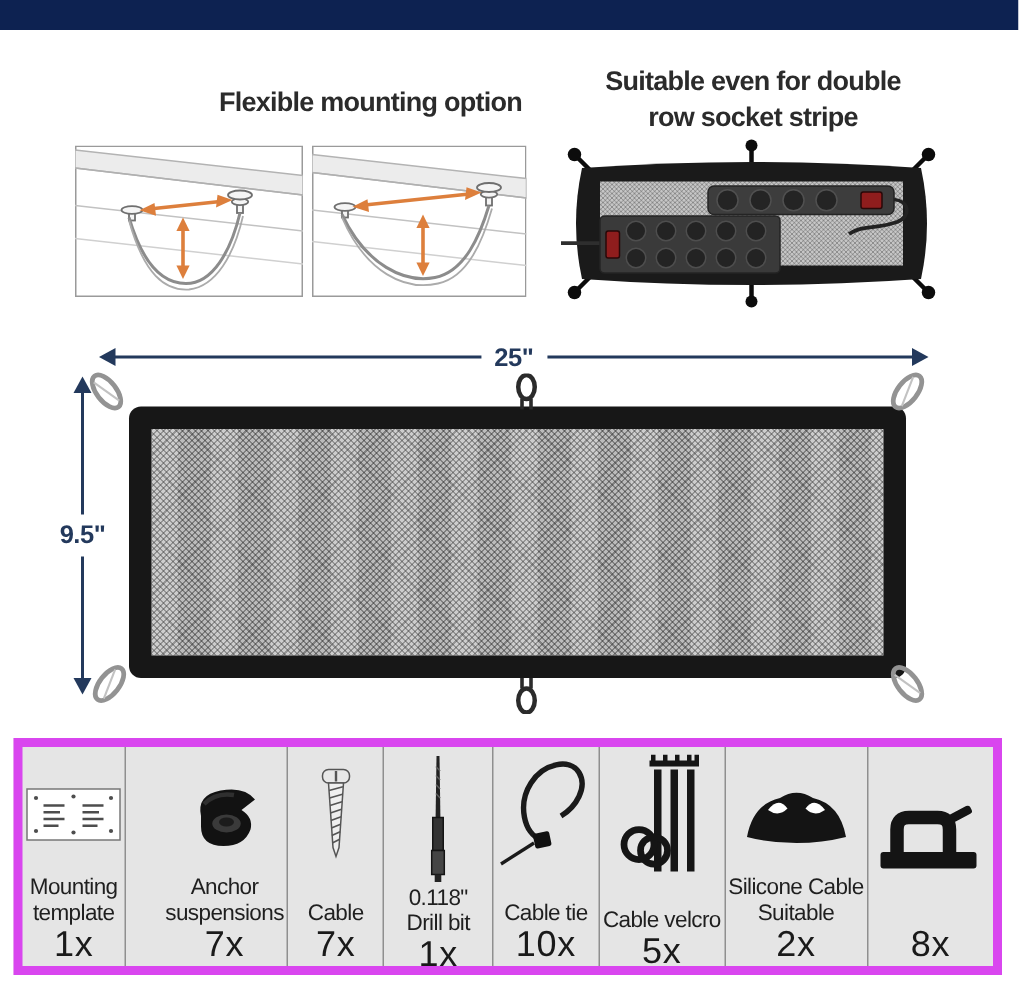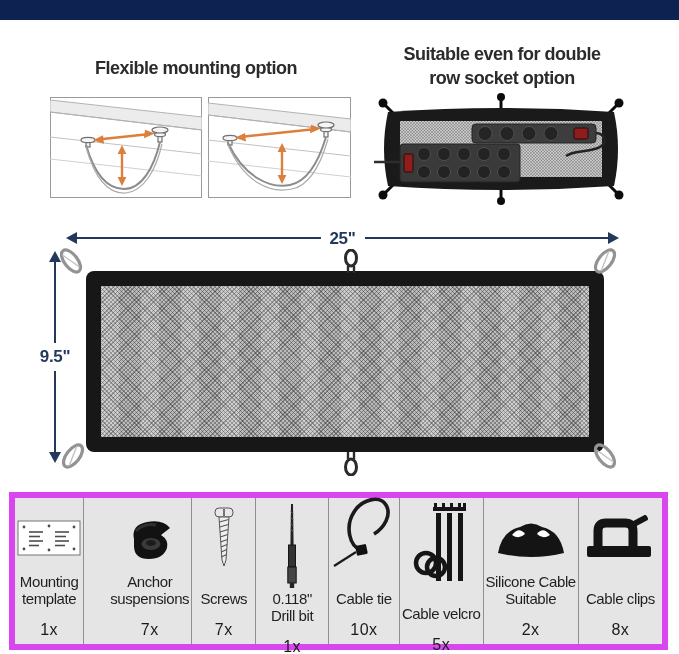--- a/index.html
+++ b/index.html
@@ -11,21 +11,21 @@
   .stage{position:absolute;inset:0;}
 
   
   .topbar{position:absolute;left:0;top:0;width:679px;height:20px;background:#0d2251;}
 
   
   .hdr{
     position:absolute;color:#2b2b2b;font-size:18px;font-weight:600;
     letter-spacing:-0.5px;text-align:center;line-height:24px;
   }
-  .hdr-left{left:44px;top:56px;width:304px;}
+  .hdr-left{left:44px;top:56px;width:304px;text-align:right;}
   .hdr-right{left:370px;top:42px;width:264px;}
 
   
   .mnt{position:absolute;top:97px;}
   .mnt.m1{left:50px;}
   .mnt.m2{left:208px;}
 
   
   .sockimg{position:absolute;left:372px;top:90px;}
 
@@ -73,34 +73,34 @@
   .kcell{
     display:flex;flex-direction:column;align-items:center;
     padding:5px 2px 4px 2px;box-sizing:border-box;border-left:1px solid #8f8f8f;
   }
   .kcell:first-child{border-left:none;}
   .kicon{flex:1;display:flex;align-items:center;justify-content:center;width:100%;}
   .klabel{
     min-height:35px;display:flex;flex-direction:column;justify-content:flex-end;align-items:center;
     font-size:15px;line-height:17px;color:#1f1f1f;letter-spacing:-0.4px;text-align:center;white-space:nowrap;
   }
-  .kcount{font-size:16px;color:#1a1a1a;letter-spacing:0.5px;margin-top:12px;line-height:21px;}
+  .kcount{font-size:24px;color:#1a1a1a;letter-spacing:0.5px;margin-top:2px;line-height:21px;}
 </style>
 </head>
 <body>
 
 <div class="stage">
 
   <div class="topbar"></div>
 
   <div class="hdr hdr-left">Flexible mounting option</div>
 
   <div class="hdr hdr-right">
     <div>Suitable even for double</div>
-    <div>row socket option</div>
+    <div>row socket stripe</div>
   </div>
 
   <svg class="mnt m1" width="152" height="101" viewBox="0 0 152 101">
     <rect x="0.5" y="0.5" width="151" height="100" fill="#ffffff" stroke="#9a9a9a"></rect>
     <polygon points="0,3 152,20 152,33 0,15" fill="#ececec" stroke="#b3b3b3" stroke-width="1"></polygon>
     <line x1="0" y1="15" x2="152" y2="33" stroke="#b0b0b0"></line>
     <line x1="0" y1="40" x2="152" y2="57" stroke="#c2c2c2"></line>
     <line x1="0" y1="62" x2="152" y2="79" stroke="#d0d0d0"></line>
     <g stroke="#6f6f6f" fill="#f5f5f5" stroke-width="1.2">
       <rect x="36" y="44" width="4" height="6"></rect>
@@ -321,21 +321,21 @@
             <line x1="9" y1="26" x2="17" y2="23.5"></line>
               <line x1="9.3" y1="31" x2="16.7" y2="28.5"></line>
             <line x1="9.6" y1="36" x2="16.4" y2="33.5"></line>
               <line x1="9.9" y1="41" x2="16.1" y2="38.5"></line>
             <line x1="10.2" y1="46" x2="15.8" y2="43.5"></line>
               <line x1="10.5" y1="51" x2="15.5" y2="48.5"></line>
           </g>
         </svg>
       </div>
       <div class="klabel">
-        <span>Screws</span>
+        <span>Cable</span>
       </div>
       <div class="kcount">7x</div>
     </div>
 
     <div class="kcell" style="flex:81;">
       <div class="kicon">
         <svg width="22" height="86" viewBox="0 0 22 86">
           <polygon points="10,1 12,1 12.6,42 9.4,42" fill="#222222"></polygon>
           <g stroke="#606060" stroke-width="0.9">
             <line x1="9.6" y1="8" x2="12.4" y2="11"></line>
@@ -409,20 +409,17 @@
     </div>
 
     <div class="kcell" style="flex:95;">
       <div class="kicon">
         <svg width="74" height="46" viewBox="0 0 74 46">
           <rect x="4" y="31" width="64" height="11" rx="2" fill="#141414"></rect>
           <path d="M15,33 L15,16 Q15,8 23,8 L42,8 Q50,8 50,16 L50,33" fill="none" stroke="#141414" stroke-width="9"></path>
           <rect x="48" y="8" width="20" height="6" rx="2" fill="#141414" transform="rotate(-28 48 14)"></rect>
         </svg>
       </div>
-      <div class="klabel">
-        <span>Cable clips</span>
-      </div>
       <div class="kcount">8x</div>
     </div>
 
   </div>
 </div>
 
 </body></html>

